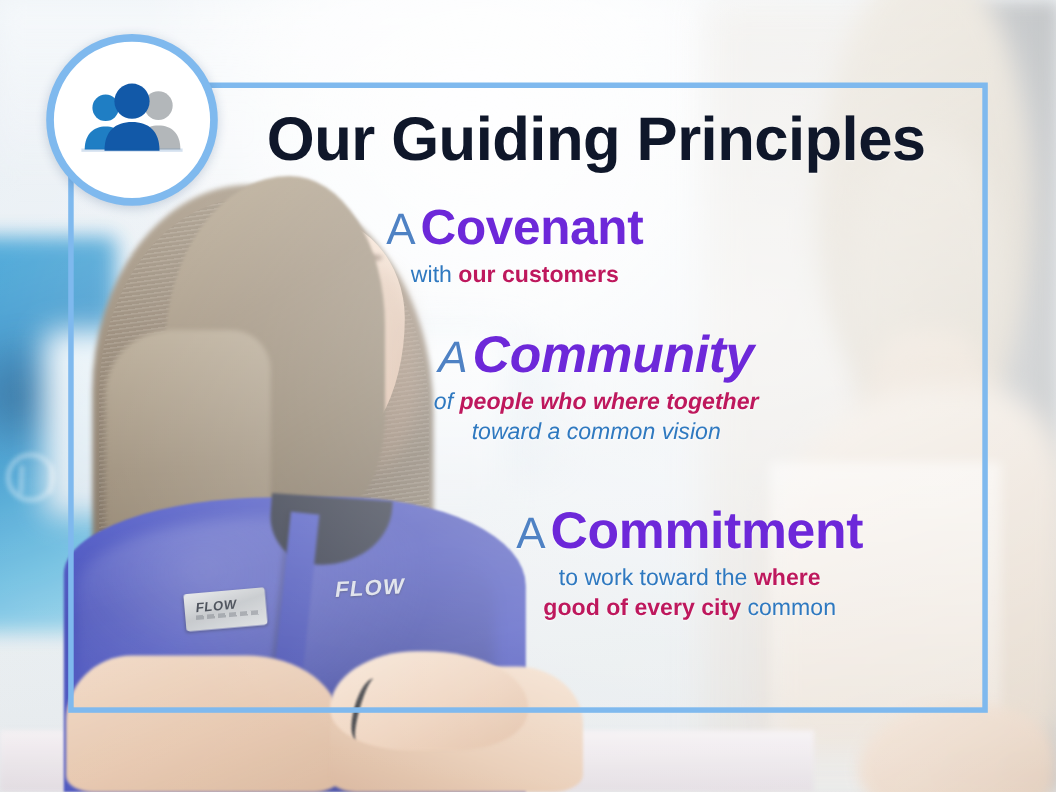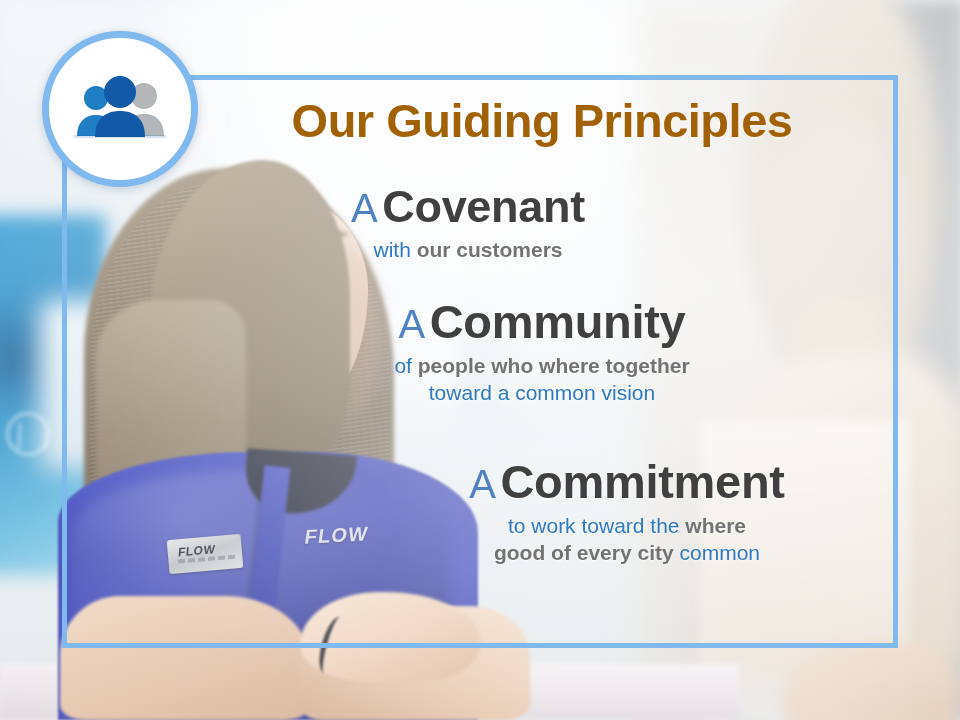--- a/index.html
+++ b/index.html
@@ -292,49 +292,49 @@
     display:flex;align-items:center;justify-content:center;
   }
   .people-icon{display:block;}
 
   
   .content{position:absolute;left:62px;top:75px;width:836px;height:573px;}
 
   .title{
     position:absolute;left:160px;top:22px;width:640px;
     text-align:center;
-    color:#a16207;
-    font-size:47px;font-weight:bold;letter-spacing:-0.5px;line-height:1.02;
+    color:#0f172a;
+    font-size:56px;font-weight:bold;letter-spacing:-0.5px;line-height:1.02;
     text-shadow:0 1px 2px rgba(255,255,255,.75);
     white-space:nowrap;
   }
 
   .principle{position:absolute;text-align:center;}
 
   .p-head{
     line-height:1.06;
     text-shadow:0 1px 2px rgba(255,255,255,.8);
     white-space:nowrap;
   }
   .p-head .art{
     color:#4f82c4;font-weight:normal;font-size:40px;
   }
   .p-head .word{
-    color:#404040;font-weight:bold;font-size:45px;letter-spacing:-0.3px;margin-top:17px;
+    color:#6d28d9;font-weight:bold;font-size:45px;letter-spacing:-0.3px;margin-top:17px;
   }
   .p-sub{
     color:#2f79c0;font-size:21px;line-height:1.28;font-weight:normal;
     text-shadow:0 1px 2px rgba(255,255,255,.8);
     margin-top:6px;
   }
-  .p-sub b{font-weight:bold;color:#737373;}
+  .p-sub b{font-weight:bold;color:#be185d;}
 
   
   .p1{left:196px;top:108px;width:420px;}
-  .p2{left:250px;top:222px;width:460px;}
+  .p2{left:250px;top:222px;width:460px;font-style:italic;}
   .p3{left:330px;top:382px;width:470px;}
 
   .p2 .p-head .word{font-size:47px;}
   .p3 .p-head .word{font-size:47px;}
 </style>
 </head>
 <body>
 
 <div class="stage">
 

